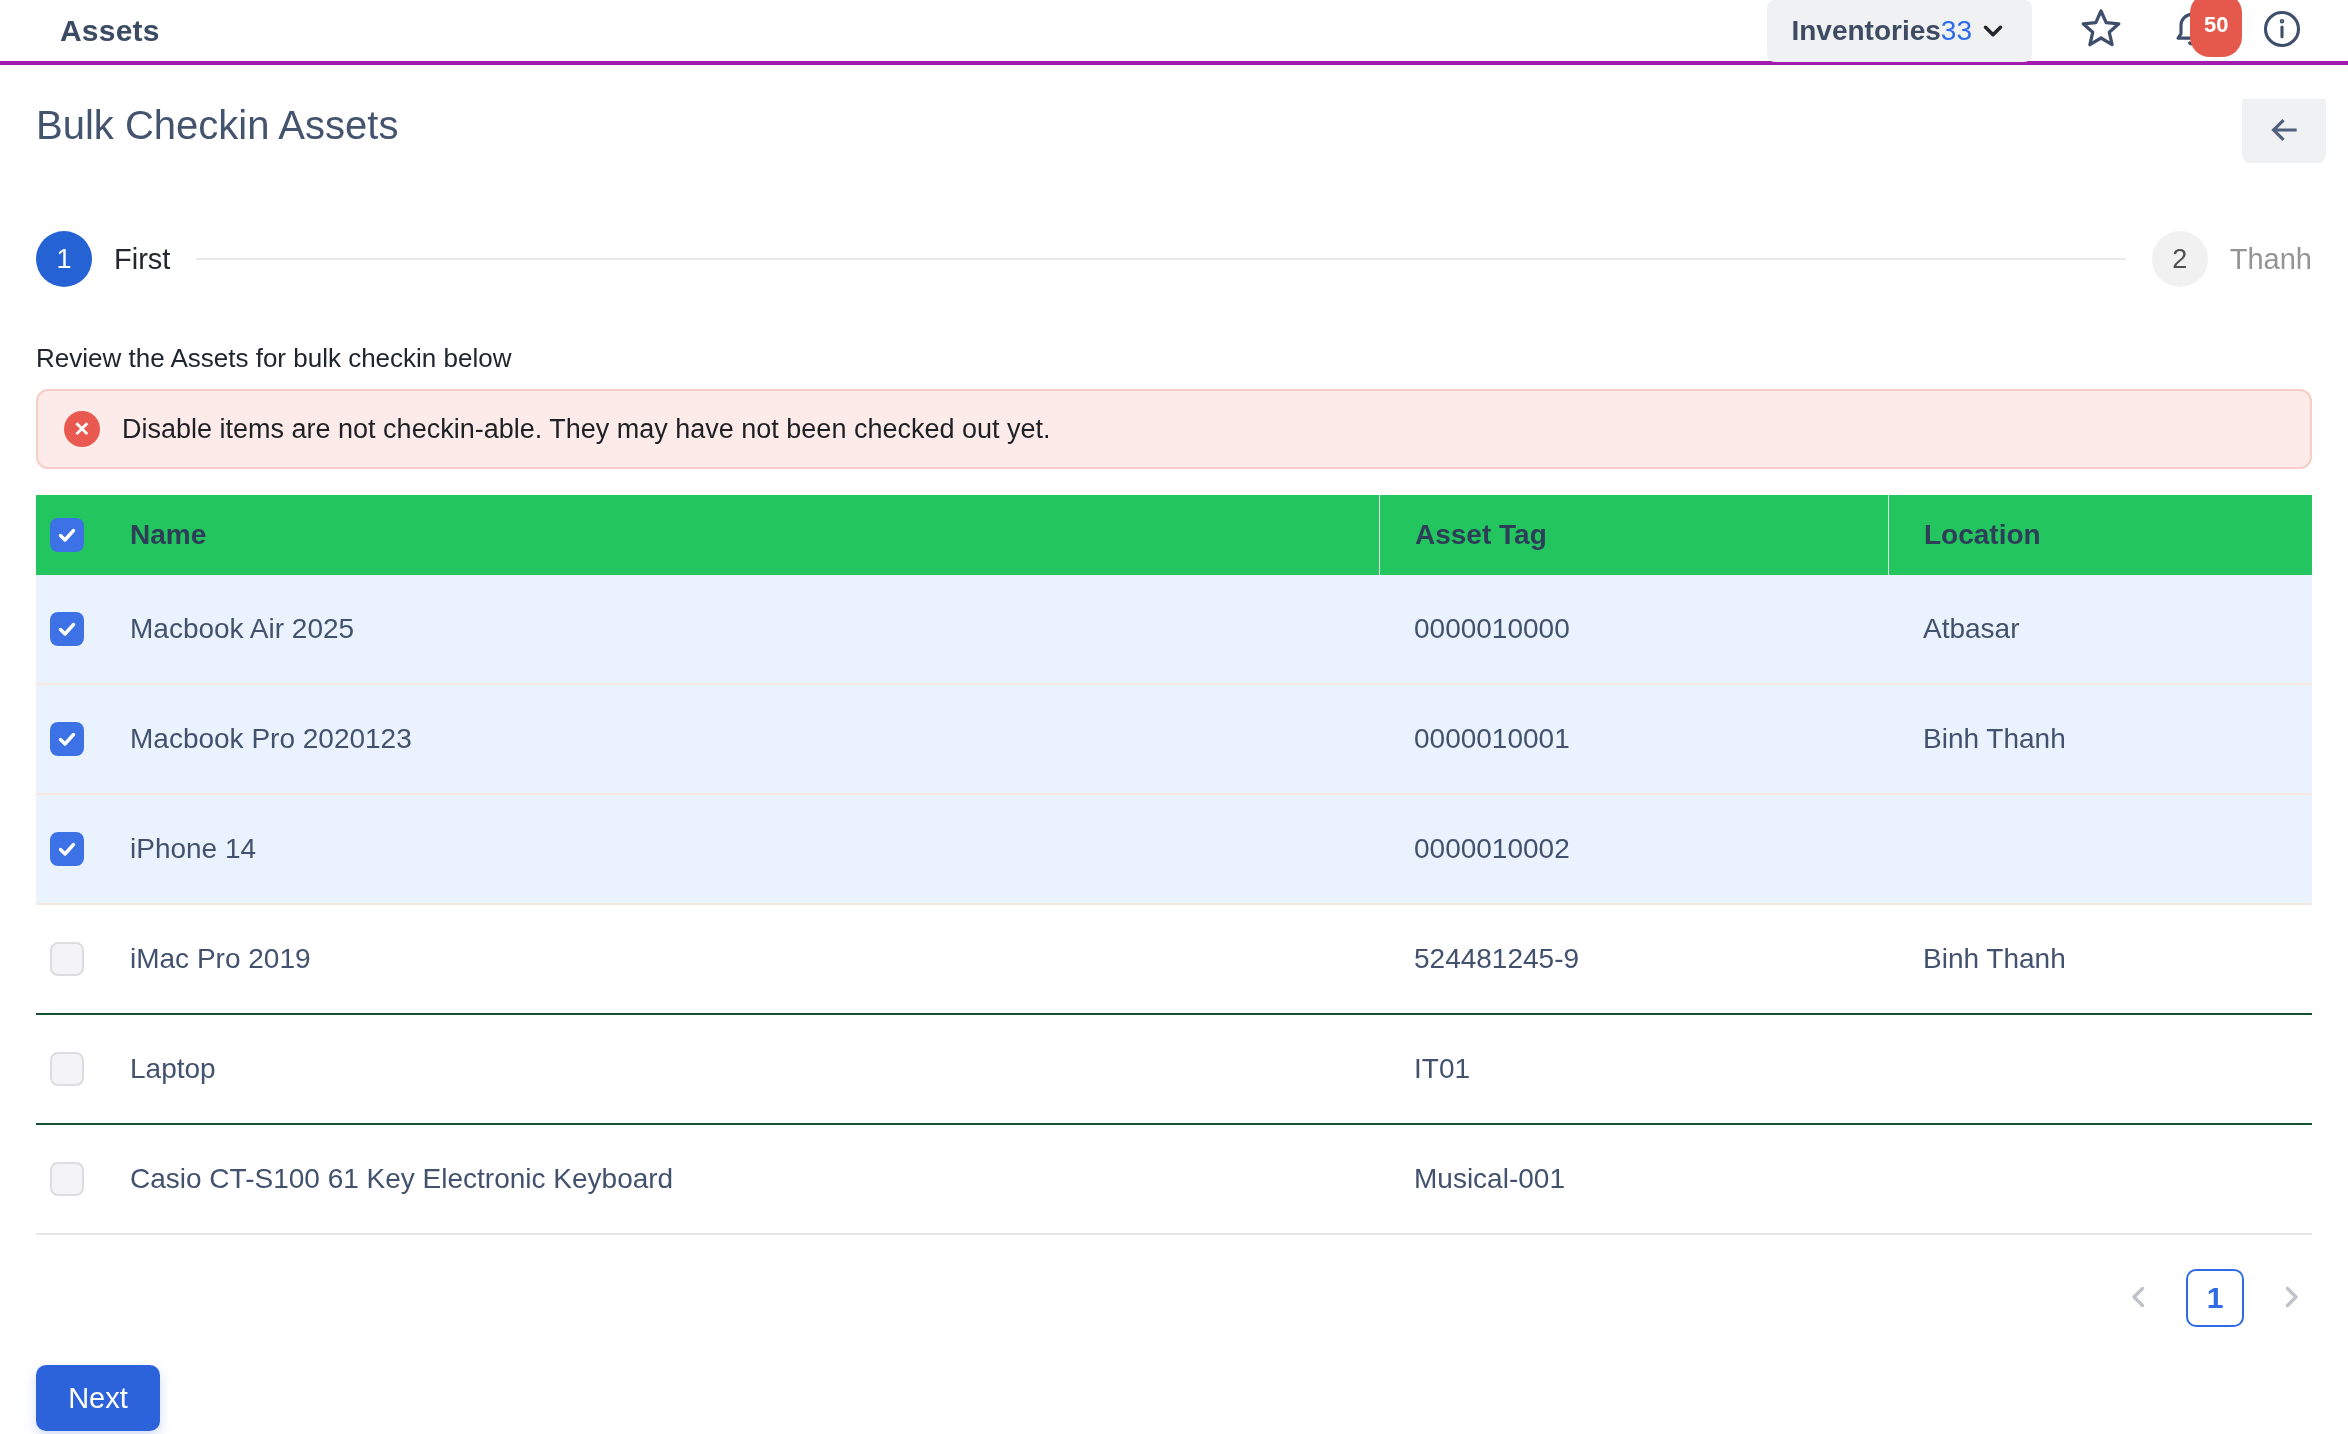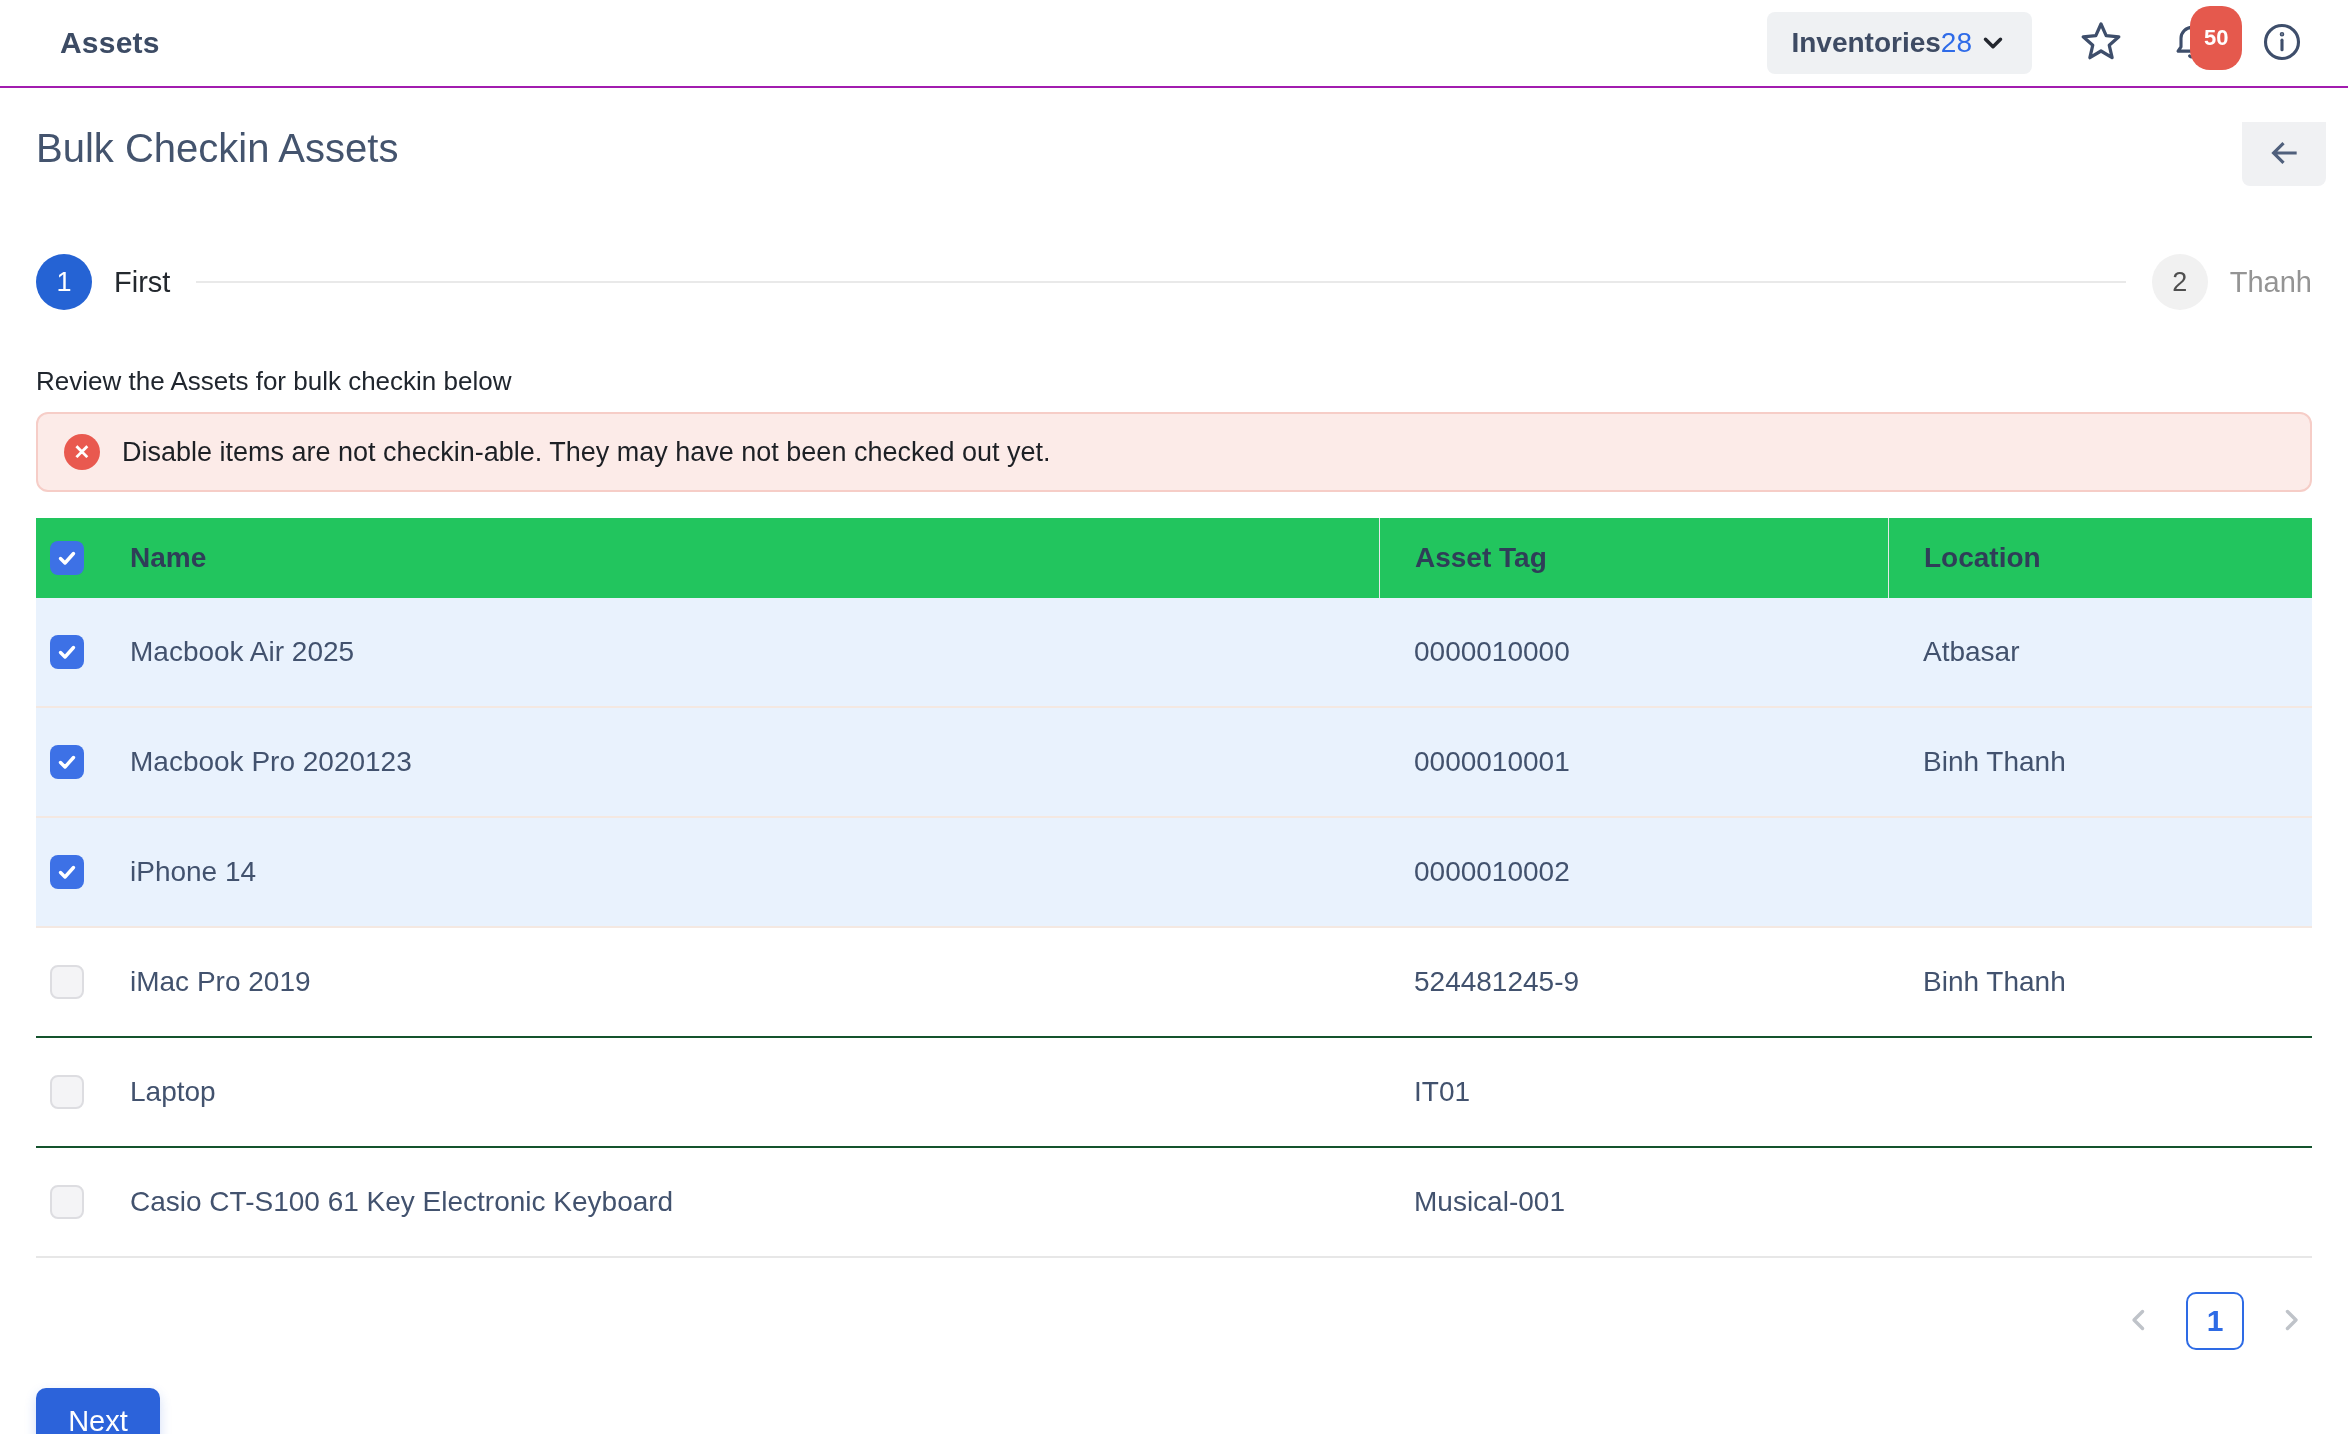--- a/index.html
+++ b/index.html
@@ -1,21 +1,21 @@
 <!DOCTYPE html>
 <html><head>
 <meta charset="utf-8">
 <style>
   * { margin:0; padding:0; box-sizing:border-box; }
   html,body { width:2348px; height:1434px; background:#ffffff;
     font-family:"Liberation Sans", sans-serif; overflow:hidden; }
 
   
-  .topbar { height:88px; display:flex; align-items:center;
-    padding:0 44px 0 60px; border-bottom:2px solid #a21caf; }
+  .topbar { height:65px; display:flex; align-items:center;
+    padding:0 44px 0 60px; border-bottom:4px solid #a21caf; }
   .app-title { font-size:30px; font-weight:600; color:#3c4b64; letter-spacing:.2px; }
   .topbar-right { margin-left:auto; display:flex; align-items:center; gap:46px; }
   .inv-chip { display:flex; align-items:center; background:#eff1f3;
     border:none; border-radius:8px; padding:15px 24px; cursor:pointer; }
   .inv-label { font-size:28px; font-weight:700; color:#3e4b63; }
   .inv-count { font-size:28px; font-weight:500; color:#2e6be8; }
   .inv-chevron { display:flex; margin-left:6px; }
   .icon-btn { background:none; border:none; display:flex; position:relative; cursor:pointer; }
   .badge { position:absolute; top:-14px; left:20px; background:#e5594d; color:#fff;
     font-size:22px; font-weight:700; padding:19px 14px; border-radius:20px; line-height:1.2; }
@@ -81,21 +81,21 @@
     font-family:"Liberation Sans", sans-serif;text-align:center; }
 </style>
 </head>
 <body>
 
 <header class="topbar">
   <div class="app-title">Assets</div>
   <div class="topbar-right">
     <button class="inv-chip">
       <span class="inv-label">Inventories</span>
-      <span class="inv-count">28</span>
+      <span class="inv-count">33</span>
       <span class="inv-chevron">
         <svg width="30" height="30" viewBox="0 0 24 24" fill="none" stroke="#23272e" stroke-width="2.8" stroke-linecap="round" stroke-linejoin="round">
             <polyline points="6 9 12 15 18 9"></polyline>
           </svg>
       </span>
     </button>
     <button class="icon-btn">
       <span>
         <svg width="46" height="46" viewBox="0 0 24 24" fill="none" stroke="#3e4e6b" stroke-width="1.7" stroke-linejoin="round">
             <path d="M12 2.6l2.7 6.1 6.6.6-5 4.4 1.5 6.5L12 16.7l-5.8 3.5 1.5-6.5-5-4.4 6.6-.6z"></path>

